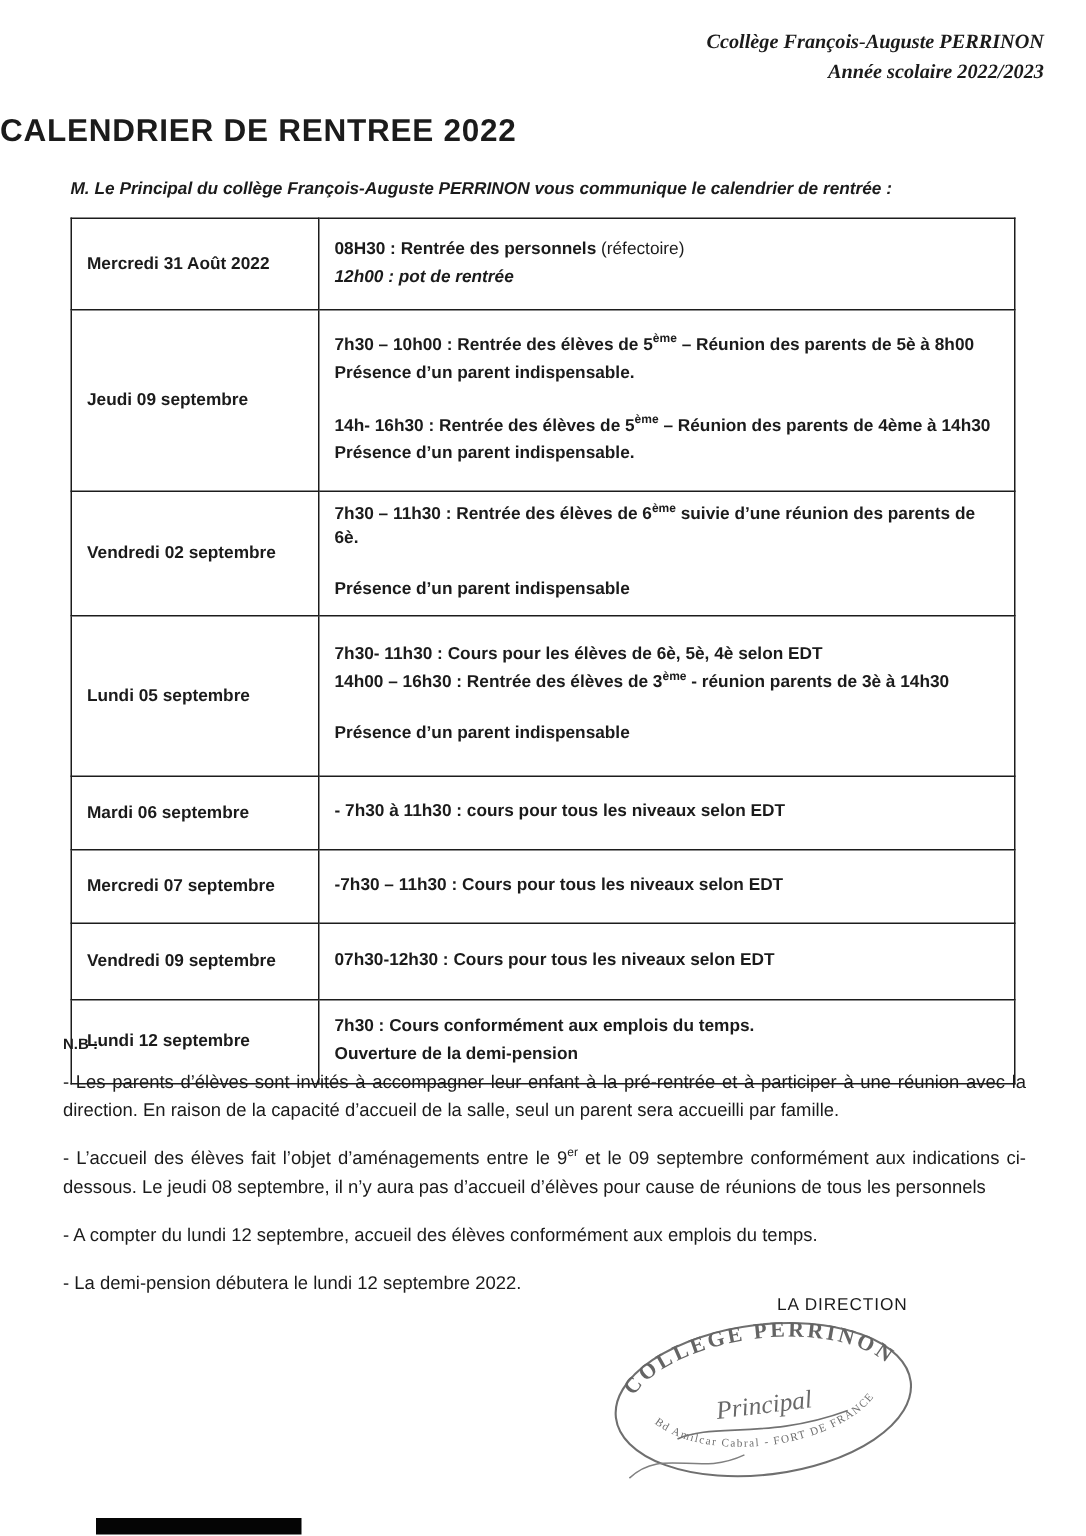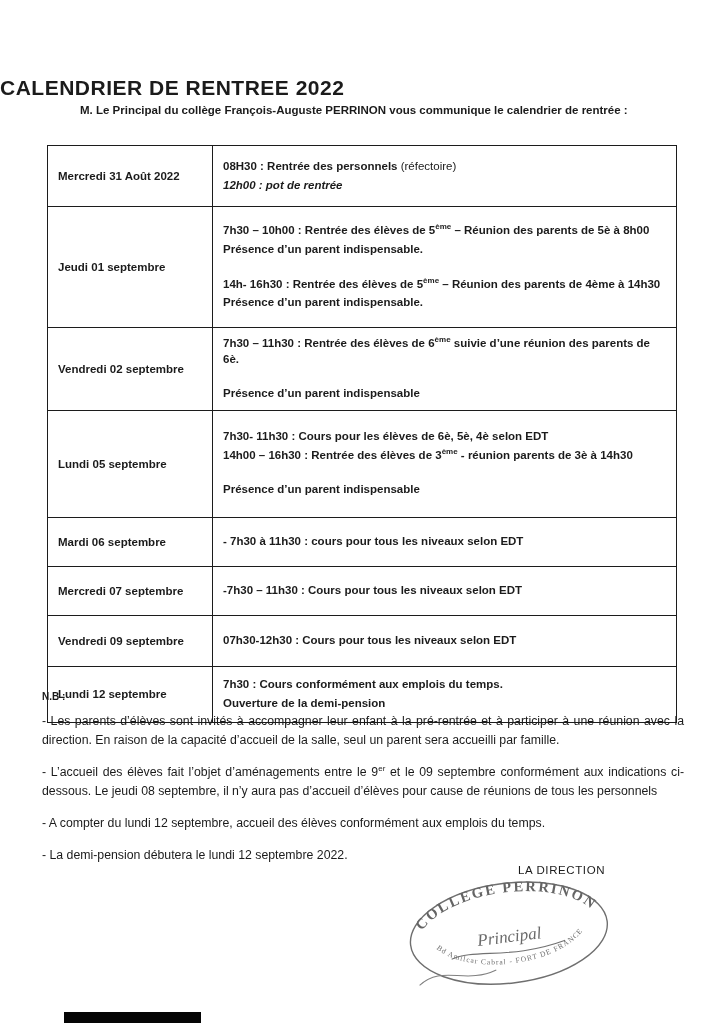--- a/index.html
+++ b/index.html
@@ -6,22 +6,22 @@
   .page{position:relative;width:724px;height:1024px;margin:0 auto;background:#ffffff;
         font-family:"Liberation Sans",sans-serif;color:#1b1b1b;overflow:hidden;}
 
   .header{position:absolute;top:18px;right:28px;text-align:right;
           font-family:"Liberation Serif",serif;font-style:italic;font-weight:bold;
           font-size:13.5px;line-height:1.5;}
 
   .title{position:absolute;top:76px;left:0;width:724px;text-align:left;
          font-size:21px;font-weight:bold;letter-spacing:.5px;}
 
-  .intro{position:absolute;top:104px;left:47px;font-size:11.5px;
-         font-weight:bold;margin-left:33px;}
+  .intro{position:absolute;top:120px;left:47px;font-size:11.5px;
+         font-weight:bold;font-style:italic;}
 
   .cal-table{position:absolute;top:145px;left:47px;width:630px;border-collapse:collapse;}
   .cal-table td{border:1.6px solid #1c1c1c;vertical-align:middle;font-size:11.5px;}
   .cal-table td.date{width:148px;font-weight:bold;padding:4px 6px 4px 10px;}
   .cal-table td.details{padding:5px 10px;}
   .line{margin:3px 0;line-height:1.35;}
   .line.center{text-align:center;}
   .spacer{height:13px;}
   .b{font-weight:bold;}
   .i{font-style:italic;}
@@ -43,36 +43,40 @@
   .direction{position:absolute;top:864px;left:518px;font-size:11.5px;letter-spacing:.6px;text-align:center;}
   .stamp{position:absolute;top:876px;left:404px;width:212px;height:116px;
          transform:rotate(-7deg);opacity:.85;}
   .artifact{position:absolute;left:64px;top:1012px;width:137px;height:11px;background:#050505;}
 </style>
 </head>
 <body>
 
 <div class="page">
 
+  <div class="header">
+    <div>Ccollège François-Auguste PERRINON</div>
+    <div>Année scolaire 2022/2023</div>
+  </div>
 
   <div class="title">CALENDRIER DE RENTREE 2022</div>
 
   <div class="intro">M. Le Principal du collège François-Auguste PERRINON vous communique le calendrier de rentrée :</div>
 
   <table class="cal-table">
     <tbody>
         <tr>
           <td class="date">Mercredi 31 Août 2022</td>
           <td class="details">
             <div class="line"><span class="b">08H30 : Rentrée des personnels </span><span>(réfectoire)</span></div>
             <div class="line"><span class="b i">12h00 : pot de rentrée</span></div>
           </td>
         </tr>
         <tr>
-          <td class="date">Jeudi 01 septembre</td>
+          <td class="date">Jeudi 09 septembre</td>
           <td class="details">
             <div class="line"><span class="b">7h30 – 10h00 :  Rentrée des élèves de 5</span><sup class="b">ème</sup><span class="b"> – Réunion des parents de 5è à 8h00</span></div>
             <div class="line"><span class="b">Présence d’un parent indispensable.</span></div>
             <div class="spacer"></div>
             <div class="line"><span class="b">14h- 16h30 : Rentrée des élèves de 5</span><sup class="b">ème</sup><span class="b"> – Réunion des parents de 4ème à 14h30</span></div>
             <div class="line"><span class="b">Présence d’un parent indispensable.</span></div>
           </td>
         </tr>
         <tr>
           <td class="date">Vendredi 02 septembre</td>

